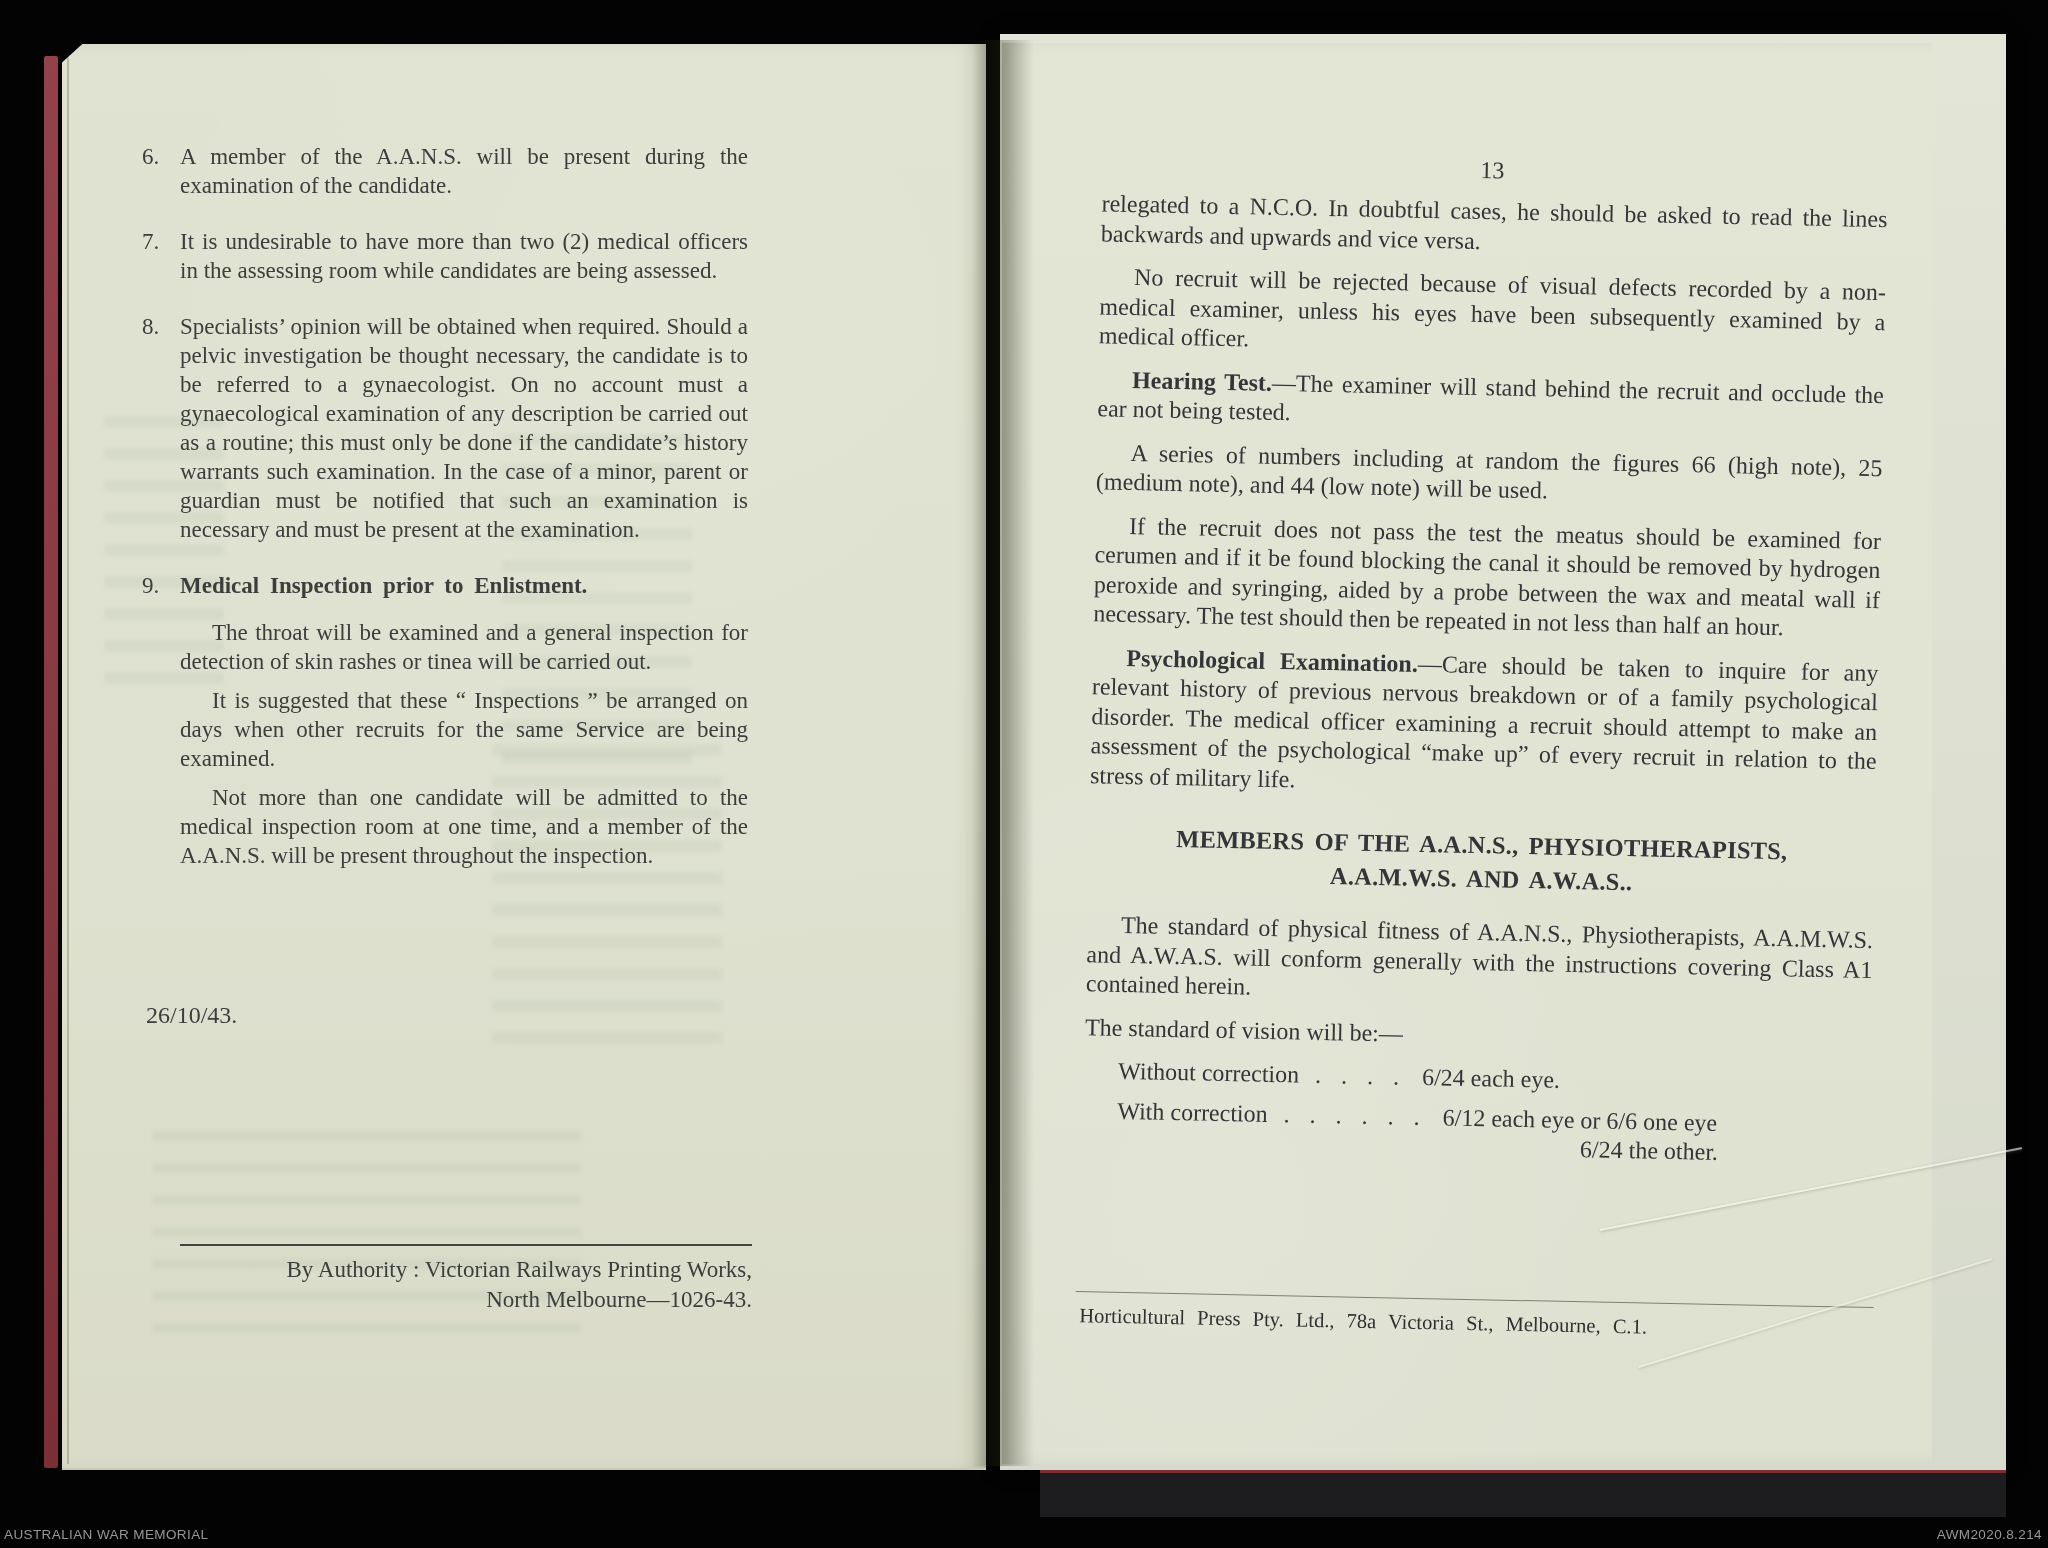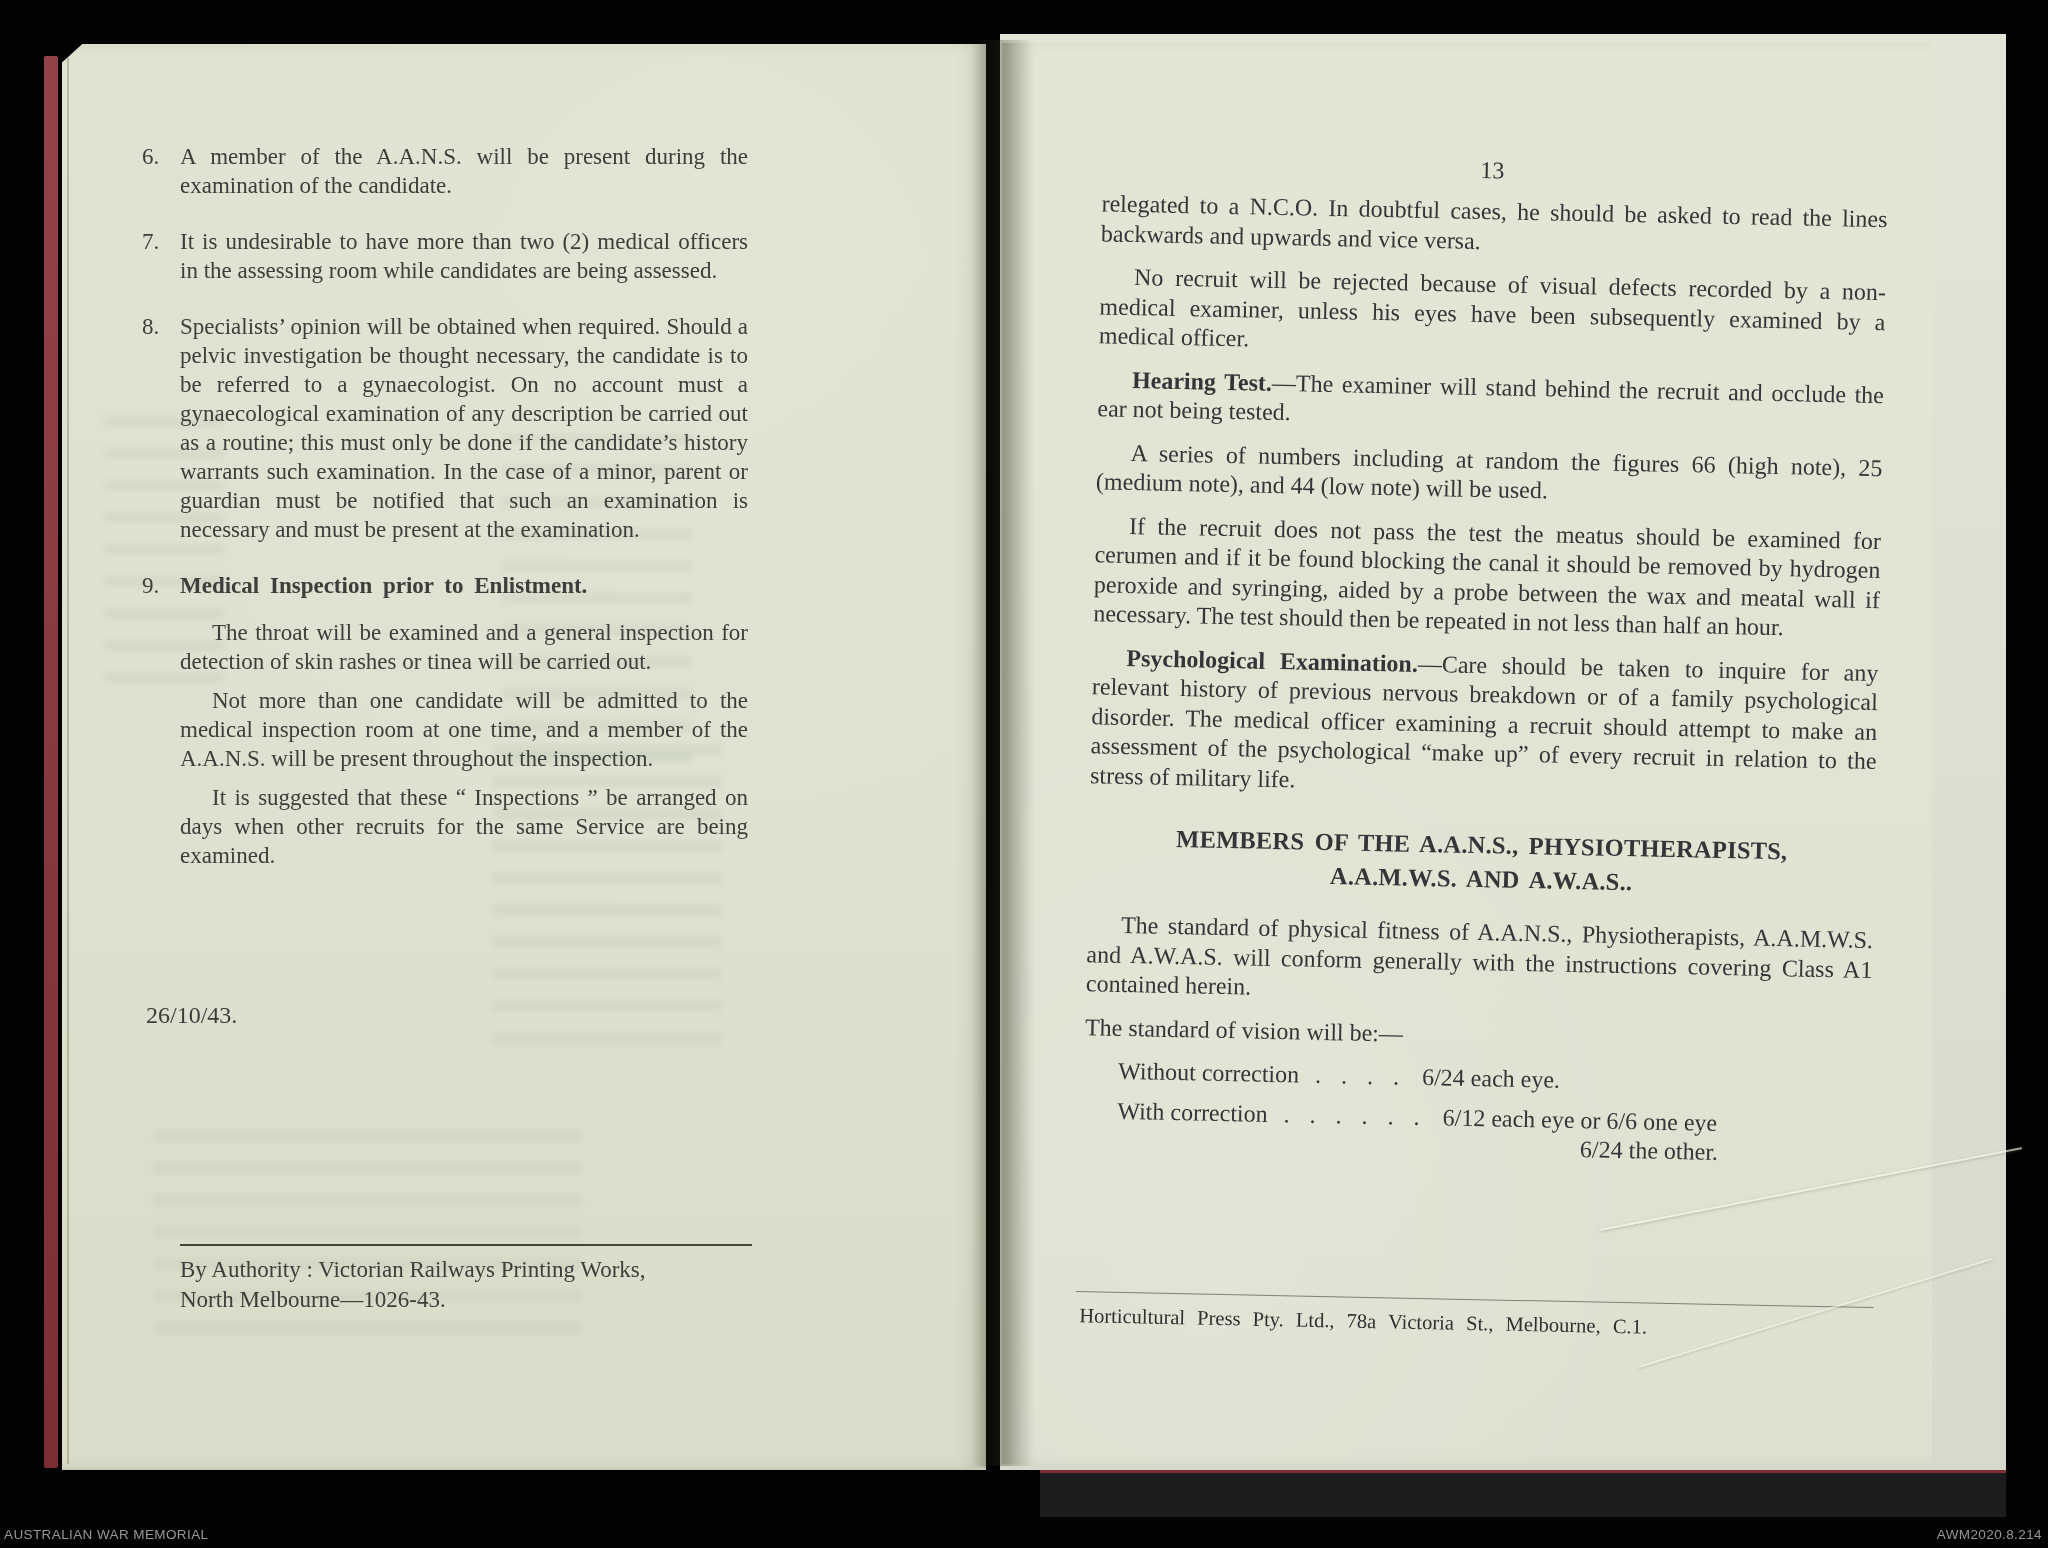--- a/index.html
+++ b/index.html
@@ -67,21 +67,21 @@
   }
   
   .lp-content{position:absolute;left:80px;top:98px;width:606px;font-size:23px;line-height:29px;}
   .li{display:flex;margin-bottom:27px;}
   .li .num{flex:none;width:38px;}
   .li .litxt{width:568px;text-align:justify;}
   .li-head{font-weight:bold;word-spacing:5px;margin-bottom:18px;}
   .li9 p{margin:0 0 10px;text-indent:32px;text-align:justify;}
   .lp-date{position:absolute;left:84px;top:958px;font-size:24px;}
   .imprint{
-    position:absolute;left:118px;top:1200px;width:572px;text-align:left;
+    position:absolute;left:118px;top:1200px;width:572px;text-align:right;
     font-size:23px;line-height:30px;border-top:2px solid #44453f;padding-top:9px;
   }
   
   .rp-rot{position:absolute;left:0;top:0;width:930px;height:1421px;
     transform:rotate(1.15deg);transform-origin:80px 140px;}
   .pagenum{position:absolute;left:370px;top:106px;width:240px;text-align:center;font-size:24px;}
   .rp-flow{position:absolute;left:100px;top:146px;width:786px;font-size:24px;line-height:29.5px;}
   .rp-flow p.rp{margin:0 0 14px;text-align:justify;}
   .rp-flow p.ind{text-indent:34px;}
   .rp-flow b{font-weight:bold;}
@@ -133,22 +133,22 @@
       </div>
       <div class="li">
         <span class="num">8.</span>
         <div class="litxt">Specialists’ opinion will be obtained when required. Should a pelvic investigation be thought necessary, the candidate is to be referred to a gynaecologist. On no account must a gynaecological examination of any description be carried out as a routine; this must only be done if the candidate’s history warrants such examination. In the case of a minor, parent or guardian must be notified that such an examination is necessary and must be present at the examination.</div>
       </div>
       <div class="li li9">
         <span class="num">9.</span>
         <div class="litxt">
           <div class="li-head">Medical Inspection prior to Enlistment.</div>
           <p>The throat will be examined and a general inspection for detection of skin rashes or tinea will be carried out.</p>
+          <p>It is suggested that these “ Inspections ” be arranged on days when other recruits for the same Service are being examined.</p>
           <p>Not more than one candidate will be admitted to the medical inspection room at one time, and a member of the A.A.N.S. will be present throughout the inspection.</p>
-          <p>It is suggested that these “ Inspections ” be arranged on days when other recruits for the same Service are being examined.</p>
         </div>
       </div>
     </div>
 
     <div class="lp-date">26/10/43.</div>
 
     <div class="imprint">
       <div>By Authority :  Victorian Railways Printing Works,</div>
       <div>North Melbourne—1026-43.</div>
     </div>

